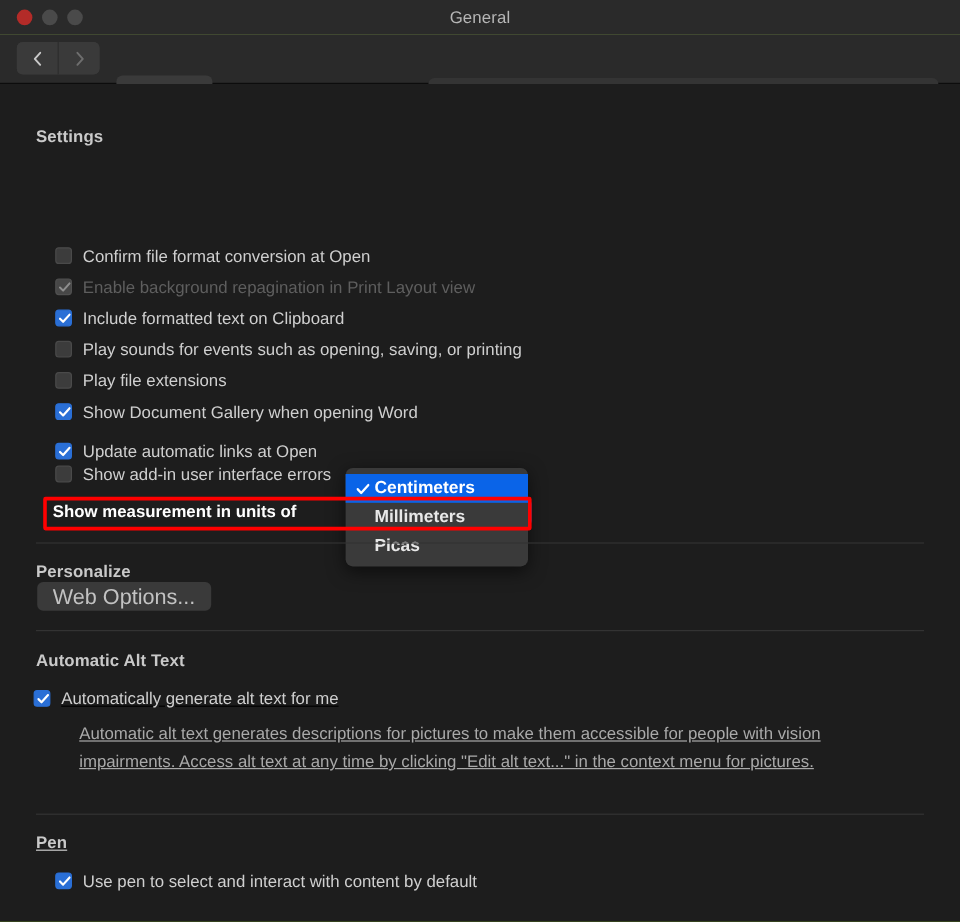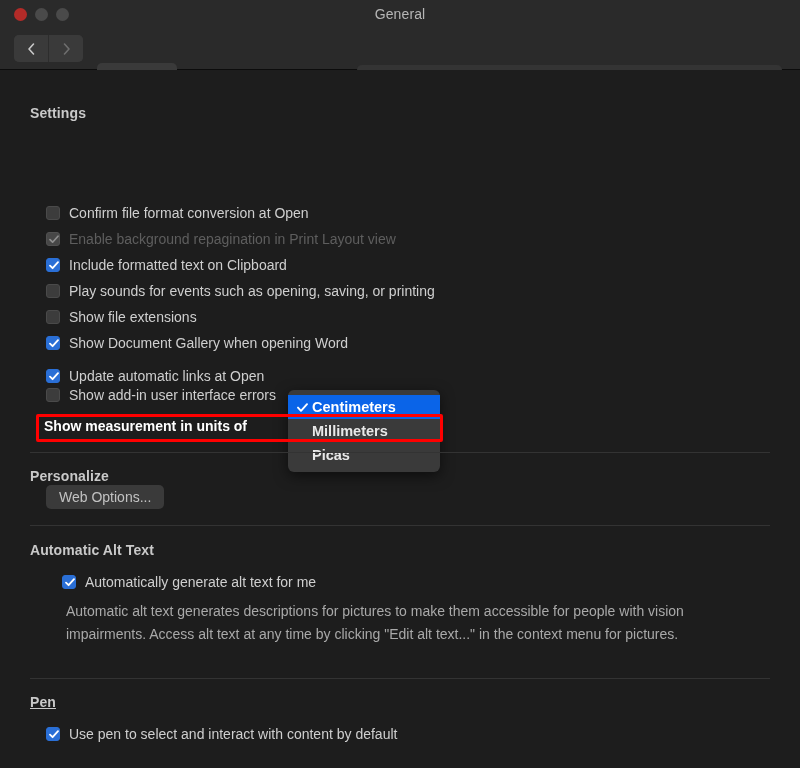--- a/index.html
+++ b/index.html
@@ -251,27 +251,27 @@
   .menu-item .chk svg { display: block; visibility: hidden; }
   .menu-item.selected {
     background: #0a64e8;
     color: #ffffff;
   }
   .menu-item.selected .chk svg { visibility: visible; }
 
   
   .weboptions {
     position: absolute;
-    left: 46px; top: 415px;
+    left: 31px; top: 415px;
     height: 24px;
     padding: 0 13px;
     border-radius: 5px;
     background: #3a3a3a;
     color: #c2c2c2;
-    font-size: 14px;
+    font-size: 18px;
     display: flex;
     align-items: center;
   }
 
   
   .desc {
     position: absolute;
     left: 66px; top: 600px;
     width: 655px;
     font-size: 14px;
@@ -357,21 +357,21 @@
       <span class="lbl">Include formatted text on Clipboard</span>
     </div>
 
     <div class="row" style="left:46px; top:211px;">
       <span class="cb"></span>
       <span class="lbl">Play sounds for events such as opening, saving, or printing</span>
     </div>
 
     <div class="row" style="left:46px; top:237px;">
       <span class="cb"></span>
-      <span class="lbl">Show file extensions</span>
+      <span class="lbl">Play file extensions</span>
     </div>
 
     <div class="row" style="left:46px; top:263px;">
       <span class="cb checked">
         <span class="tick">
           <svg width="10" height="14" viewBox="0 0 10 14" fill="none" stroke="#ffffff" stroke-width="1.8" stroke-linecap="round" stroke-linejoin="round">
               <polyline points="1,7.6 3.6,10.2 9,4.2"></polyline>
             </svg>
         </span>
       </span>
@@ -444,32 +444,32 @@
 
     <div class="divider" style="left:30px; top:382px; width:740px;"></div>
 
     <div class="section-head" style="left:30px; top:398px;">Personalize</div>
 
 
     <div class="divider" style="left:30px; top:455px; width:740px;"></div>
 
     <div class="section-head" style="left:30px; top:472px;">Automatic Alt Text</div>
 
-    <div class="row" style="left:62px; top:502px;">
+    <div class="row" style="left:28px; top:502px;text-decoration:underline;">
       <span class="cb checked">
         <span class="tick">
           <svg width="10" height="14" viewBox="0 0 10 14" fill="none" stroke="#ffffff" stroke-width="1.8" stroke-linecap="round" stroke-linejoin="round">
               <polyline points="1,7.6 3.6,10.2 9,4.2"></polyline>
             </svg>
         </span>
       </span>
       <span class="lbl">Automatically generate alt text for me</span>
     </div>
 
-    <div class="desc" style="top:530px;">Automatic alt text generates descriptions for pictures to make them accessible for people with vision impairments. Access alt text at any time by clicking "Edit alt text..." in the context menu for pictures.</div>
+    <div class="desc" style="top:530px;text-decoration:underline;">Automatic alt text generates descriptions for pictures to make them accessible for people with vision impairments. Access alt text at any time by clicking "Edit alt text..." in the context menu for pictures.</div>
 
     <div class="divider" style="left:30px; top:608px; width:740px;"></div>
 
     <div class="section-head" style="left:30px; top:624px;text-decoration:underline;">Pen</div>
 
     <div class="row" style="left:46px; top:654px;">
       <span class="cb checked">
         <span class="tick">
           <svg width="10" height="14" viewBox="0 0 10 14" fill="none" stroke="#ffffff" stroke-width="1.8" stroke-linecap="round" stroke-linejoin="round">
               <polyline points="1,7.6 3.6,10.2 9,4.2"></polyline>

